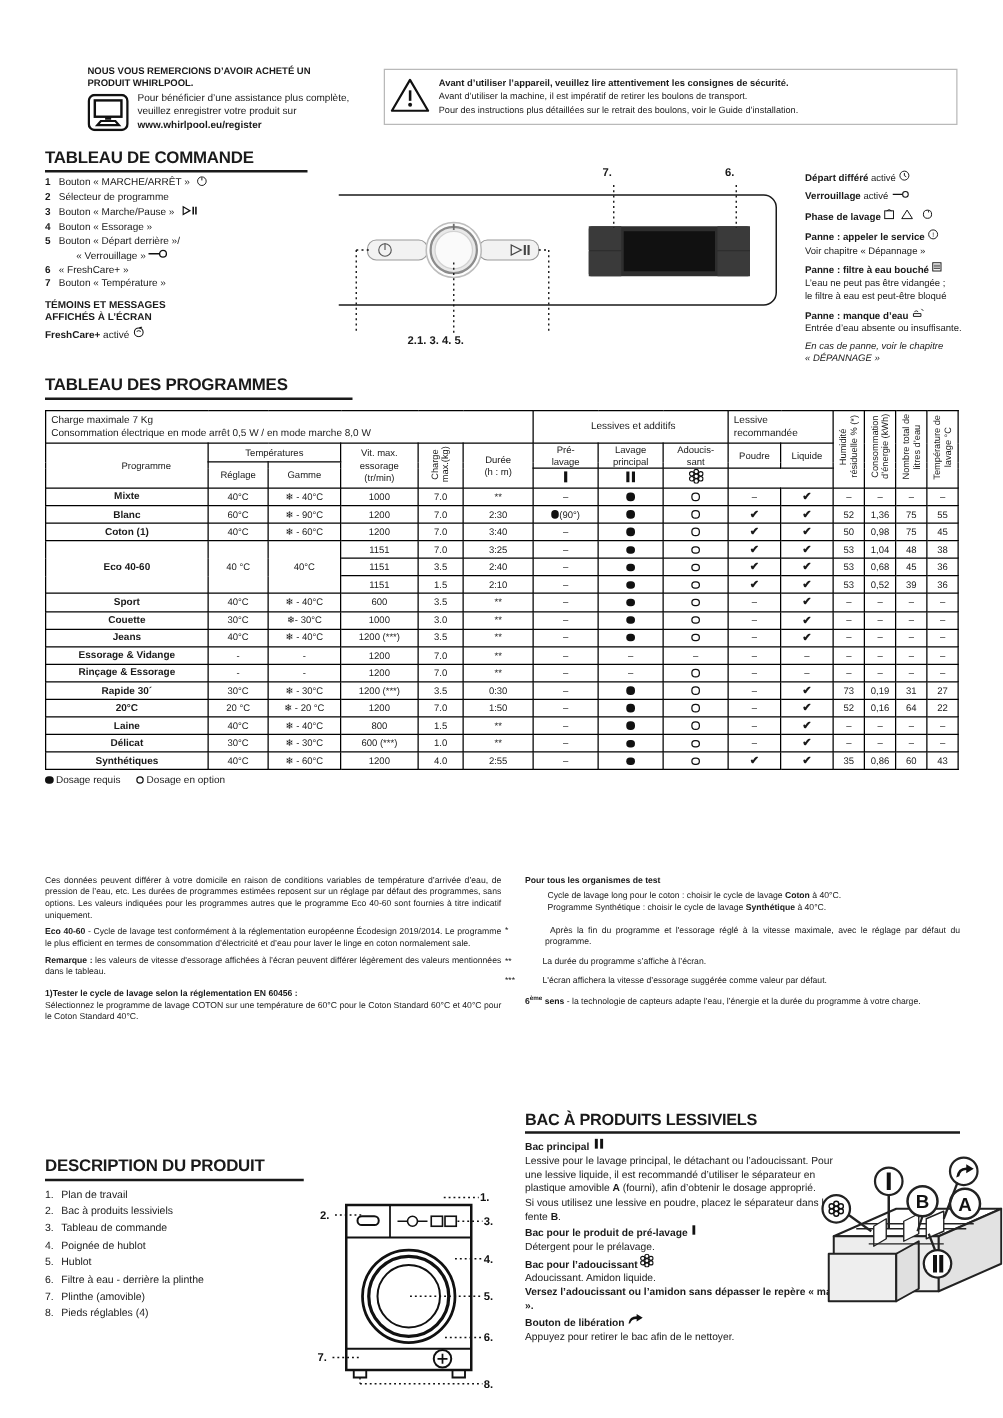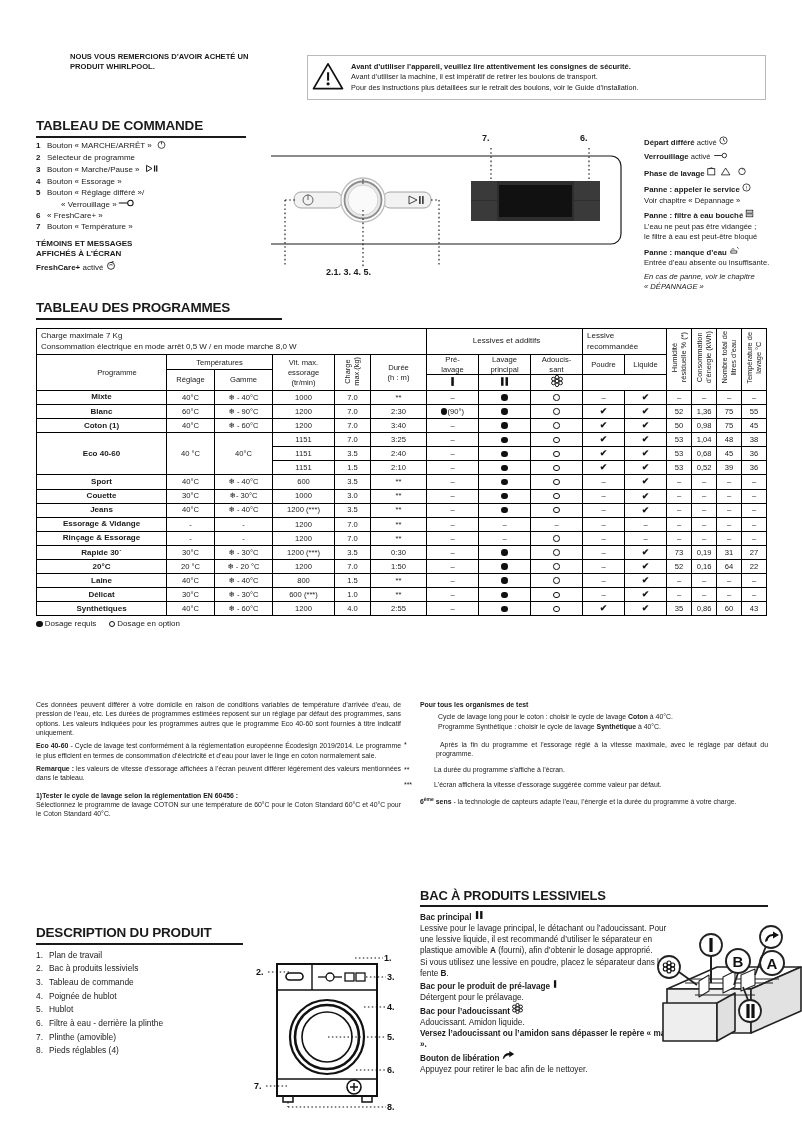--- a/index.html
+++ b/index.html
@@ -112,20 +112,33 @@
 <body>
 
 <div class="page">
 
 
   <div class="thanks">
     <div class="thanks-title">
       <span>NOUS VOUS REMERCIONS D’AVOIR ACHETÉ UN</span><br>
       <span>PRODUIT WHIRLPOOL.</span>
     </div>
+    <div class="thanks-body">
+      <span class="pc-icon">
+        <svg viewBox="0 0 34 31" width="33" height="30">
+          <rect x="1" y="1" width="32" height="29" rx="5" fill="none" stroke="#111" stroke-width="2"></rect>
+          <rect x="6" y="5.5" width="22" height="13.5" fill="none" stroke="#111" stroke-width="2"></rect>
+          <rect x="14.5" y="19" width="5" height="2.5" fill="#111"></rect>
+          <path d="M8 26 L26 26 L23 22.5 L11 22.5 Z" fill="none" stroke="#111" stroke-width="1.8"></path>
+        </svg>
+      </span>
+      <span>Pour bénéficier d’une assistance plus complète,</span><br>
+      <span>veuillez enregistrer votre produit sur</span><br>
+      <span class="url">www.whirlpool.eu/register</span>
+    </div>
   </div>
 
   <div class="warn">
     <span style="flex:0 0 32px;">
       <svg viewBox="0 0 34 30" width="32" height="28">
         <path d="M17 2 L32.5 28.5 L1.5 28.5 Z" fill="none" stroke="#111" stroke-width="1.9" stroke-linejoin="round"></path>
         <rect x="16" y="11" width="2.2" height="9" fill="#111"></rect>
         <circle cx="17.1" cy="23.4" r="1.7" fill="#111"></circle>
       </svg>
     </span>
@@ -165,21 +178,21 @@
               <rect x="14.3" y="1.5" width="1.6" height="8" fill="#111"></rect>
             </svg>
         </span>
       </div>
       <div class="row">
           <span class="num">4</span>
           <span>Bouton « Essorage »</span>
         </div>
       <div class="row">
           <span class="num">5</span>
-          <span>Bouton « Réglage différé »/</span>
+          <span>Bouton « Départ derrière »/</span>
         </div>
       <div class="row">
           <span class="num"></span>
           <span style="margin-left:14px;">« Verrouillage »</span>
         <span style="margin-left:1px;">
           <svg width="16" height="8" viewBox="0 0 20 10">
               <line x1="1" y1="5" x2="12" y2="5" stroke="#111" stroke-width="1.3"></line>
               <circle cx="15.5" cy="5" r="3.4" fill="none" stroke="#111" stroke-width="1.3"></circle>
             </svg>
         </span>

